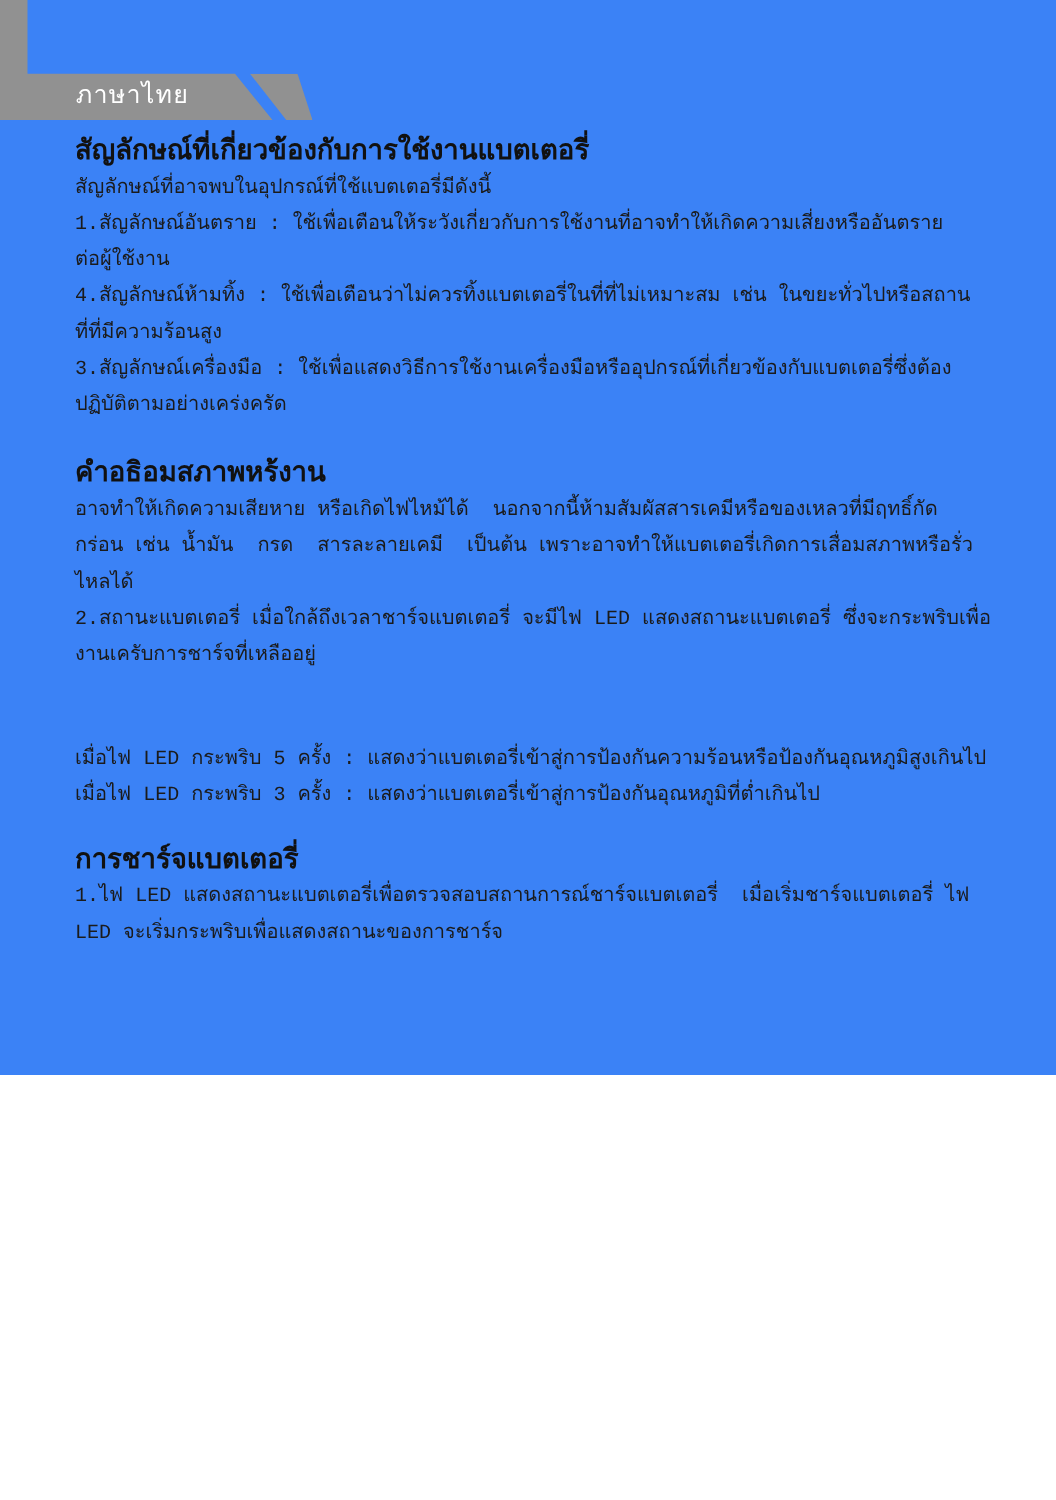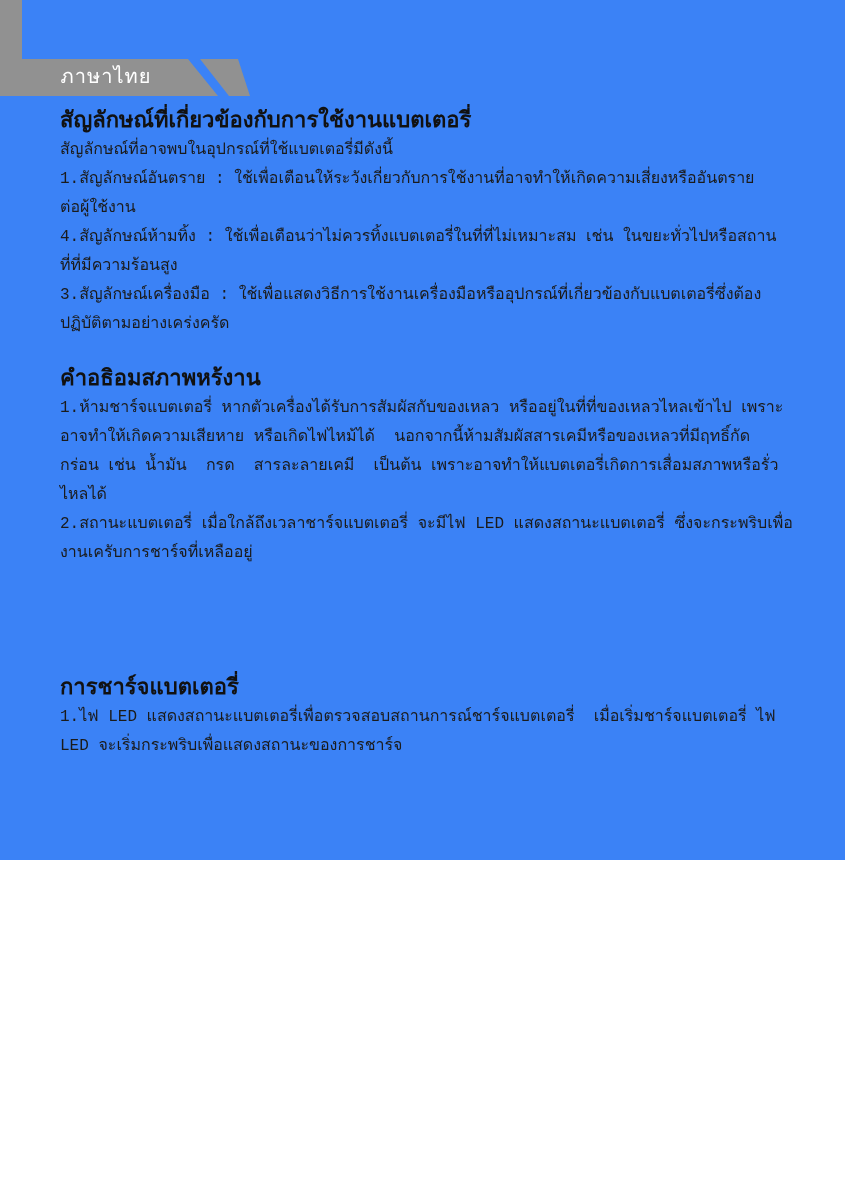--- a/index.html
+++ b/index.html
@@ -109,28 +109,31 @@
     <div class="ln">1.สัญลักษณ์อันตราย : ใช้เพื่อเตือนให้ระวังเกี่ยวกับการใช้งานที่อาจทำให้เกิดความเสี่ยงหรืออันตราย</div>
     <div class="ln">ต่อผู้ใช้งาน</div>
     <div class="ln">4.สัญลักษณ์ห้ามทิ้ง : ใช้เพื่อเตือนว่าไม่ควรทิ้งแบตเตอรี่ในที่ที่ไม่เหมาะสม เช่น ในขยะทั่วไปหรือสถาน</div>
     <div class="ln">ที่ที่มีความร้อนสูง</div>
     <div class="ln">3.สัญลักษณ์เครื่องมือ : ใช้เพื่อแสดงวิธีการใช้งานเครื่องมือหรืออุปกรณ์ที่เกี่ยวข้องกับแบตเตอรี่ซึ่งต้อง</div>
     <div class="ln">ปฏิบัติตามอย่างเคร่งครัด</div>
   </section>
 
   <section class="sec" style="top:365px">
     <h2>คำอธิอมสภาพหร้งาน</h2>
-    <div class="ln">1.ห้ามชาร์จแบตเตอรี่ หากตัวเครื่องได้รับการสัมผัสกับของเหลว หรืออยู่ในที่ที่ของเหลวไหลเข้าไป เพราะ</div>
     <div class="ln">อาจทำให้เกิดความเสียหาย หรือเกิดไฟไหม้ได้  นอกจากนี้ห้ามสัมผัสสารเคมีหรือของเหลวที่มีฤทธิ์กัด</div>
     <div class="ln">กร่อน เช่น น้ำมัน  กรด  สารละลายเคมี  เป็นต้น เพราะอาจทำให้แบตเตอรี่เกิดการเสื่อมสภาพหรือรั่ว</div>
     <div class="ln">ไหลได้</div>
     <div class="ln">2.สถานะแบตเตอรี่ เมื่อใกล้ถึงเวลาชาร์จแบตเตอรี่ จะมีไฟ LED แสดงสถานะแบตเตอรี่ ซึ่งจะกระพริบเพื่อ</div>
     <div class="ln">งานเครับการชาร์จที่เหลืออยู่</div>
   </section>
 
+  <div class="sec" style="top:593px">
+    <div class="ln">เมื่อไฟ LED กระพริบ 5 ครั้ง : แสดงว่าแบตเตอรี่เข้าสู่การป้องกันความร้อนหรือป้องกันอุณหภูมิสูงเกินไป</div>
+    <div class="ln">เมื่อไฟ LED กระพริบ 3 ครั้ง : แสดงว่าแบตเตอรี่เข้าสู่การป้องกันอุณหภูมิที่ต่ำเกินไป</div>
+  </div>
 
   <section class="sec" style="top:674px">
     <h2>การชาร์จแบตเตอรี่</h2>
     <div class="ln">1.ไฟ LED แสดงสถานะแบตเตอรี่เพื่อตรวจสอบสถานการณ์ชาร์จแบตเตอรี่  เมื่อเริ่มชาร์จแบตเตอรี่ ไฟ</div>
     <div class="ln">LED จะเริ่มกระพริบเพื่อแสดงสถานะของการชาร์จ</div>
   </section>
 
   <footer>
     <div class="footer-rule"></div>
     <div class="page-number">5</div>

